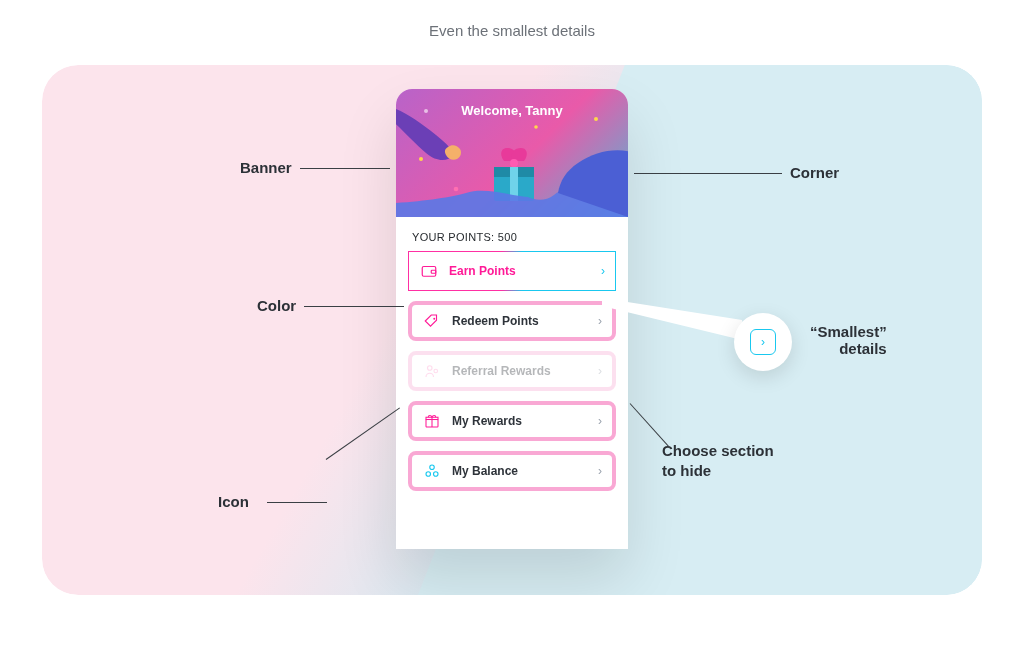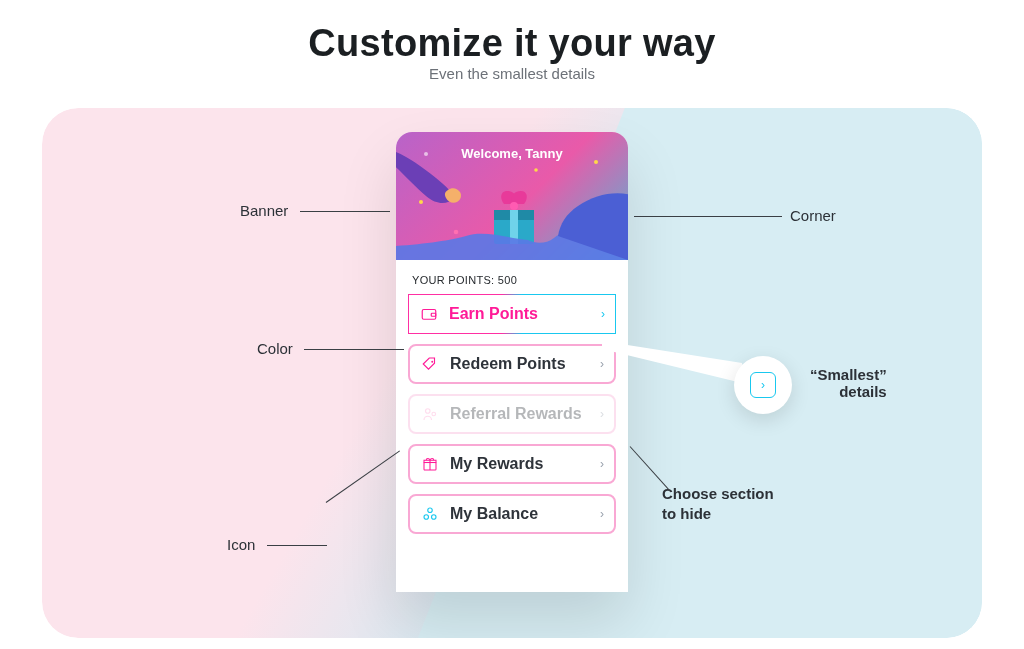--- a/index.html
+++ b/index.html
@@ -8,42 +8,41 @@
     .hero h1{font-size:38px;font-weight:900;color:#1b1f22;letter-spacing:.3px}
     .hero p{margin-top:0;font-size:15px;color:#6c7178}
     .stage{position:relative;margin:26px auto 0;width:940px;height:530px;border-radius:36px;overflow:hidden;background:linear-gradient(120deg,#fce4ec 0%,#fce4ec 40%,#d0eaf2 60%,#d0eaf2 100%);clip-path:inset(0 round 36px)}
     .split{position:absolute;inset:0;background:#d7edf3;clip-path:polygon(62% 0,100% 0,100% 100%,40% 100%)}
     .phone{position:absolute;left:50%;top:24px;transform:translateX(-50%);width:232px;height:460px;background:#fff;border-radius:16px 16px 0 0;box-shadow:0 30px 60px rgba(0,0,0,.12)}
     .banner{position:relative;height:128px;border-radius:16px 16px 0 0;overflow:hidden;background:linear-gradient(135deg,#b863c9 0%,#e95aa9 55%,#4eb8d6 100%)}
     .banner .welcome{position:absolute;top:14px;left:0;right:0;text-align:center;color:#fff;font-size:13px;font-weight:600}
     .banner svg{position:absolute;inset:0;width:100%;height:100%}
     .points{padding:14px 16px 8px;font-size:11px;font-weight:400;color:#262a2e;letter-spacing:.3px}
     .list{padding:0 12px}
-    .tile{position:relative;display:flex;align-items:center;height:40px;border:2px solid #f9a8d4;border-radius:8px;padding:0 10px;margin-bottom:10px;background:#fff}
+    .tile{position:relative;display:flex;align-items:center;height:40px;border:4px solid #f9a8d4;border-radius:8px;padding:0 10px;margin-bottom:10px;background:#fff}
     .tile.highlight{border:1.5px solid;border-image:linear-gradient(90deg,#ff2fa3 0%,#ff2fa3 45%,#19c8ef 55%,#19c8ef 100%) 1;border-radius:8px}
     .tile.highlight .lbl{color:#ff1a97;font-weight:700}
     .tile.faded{opacity:.35}
     .ico{width:20px;height:20px;display:flex;align-items:center;justify-content:center;margin-right:10px}
-    .lbl{font-size:16px;font-weight:700;color:#2e333a}
+    .lbl{font-size:12px;font-weight:700;color:#2e333a}
     .chev{position:absolute;right:10px;color:#9aa2ad;font-size:12px}
     .tile.highlight .chev{color:#19c8ef}
-    .callout{position:absolute;font-size:15px;font-weight:400;color:#2c3137}
+    .callout{position:absolute;font-size:15px;font-weight:700;color:#2c3137}
     .line{position:absolute;height:1px;background:#3a3f44}
     .zoom-circle{position:absolute;width:58px;height:58px;border-radius:50%;background:#fff;display:flex;align-items:center;justify-content:center;box-shadow:0 6px 20px rgba(0,0,0,.12)}
     .zoom-square{width:26px;height:26px;border:1.5px solid #19c8ef;border-radius:6px;display:flex;align-items:center;justify-content:center;color:#19c8ef;font-size:12px}
     .smallest{position:absolute;font-size:15px;font-weight:700;color:#2c3137;text-align:right}
     .smallest .d{display:block;font-weight:700}
     .choose{position:absolute;font-size:15px;font-weight:700;color:#2c3137;line-height:1.35}
     .speech{position:absolute;pointer-events:none}
   </style>
 </head>
 <body>
 
 <div class="hero">
-  <h1>Customize it your way</h1>
   <p>Even the smallest details</p>
 </div>
 
 <div class="stage">
   <div class="split"></div>
 
   <div class="phone">
     <div class="banner">
       <span class="welcome">Welcome, Tanny</span>
       <svg viewBox="0 0 232 128">
@@ -133,21 +132,21 @@
       </div>
     </div>
   </div>
 
   <span class="callout" style="left:198px;top:94px">Banner</span>
   <div class="line" style="left:258px;top:103px;width:90px"></div>
 
   <span class="callout" style="left:215px;top:232px">Color</span>
   <div class="line" style="left:262px;top:241px;width:100px"></div>
 
-  <span class="callout" style="left:185px;top:428px">Icon</span>
+  <span class="callout" style="left:176px;top:428px">Icon</span>
   <div class="line" style="left:225px;top:437px;width:60px"></div>
   <div class="line" style="left:284px;top:394px;width:90px;transform-origin:left;transform:rotate(-35deg)"></div>
 
   <span class="callout" style="left:748px;top:99px">Corner</span>
   <div class="line" style="left:592px;top:108px;width:148px"></div>
 
   <svg class="speech" style="left:560px;top:215px;width:160px;height:90px" viewBox="0 0 160 90">
     <path d="M0 18 L140 40 L140 60 L0 26 Z" fill="#ffffff"></path>
   </svg>
 

